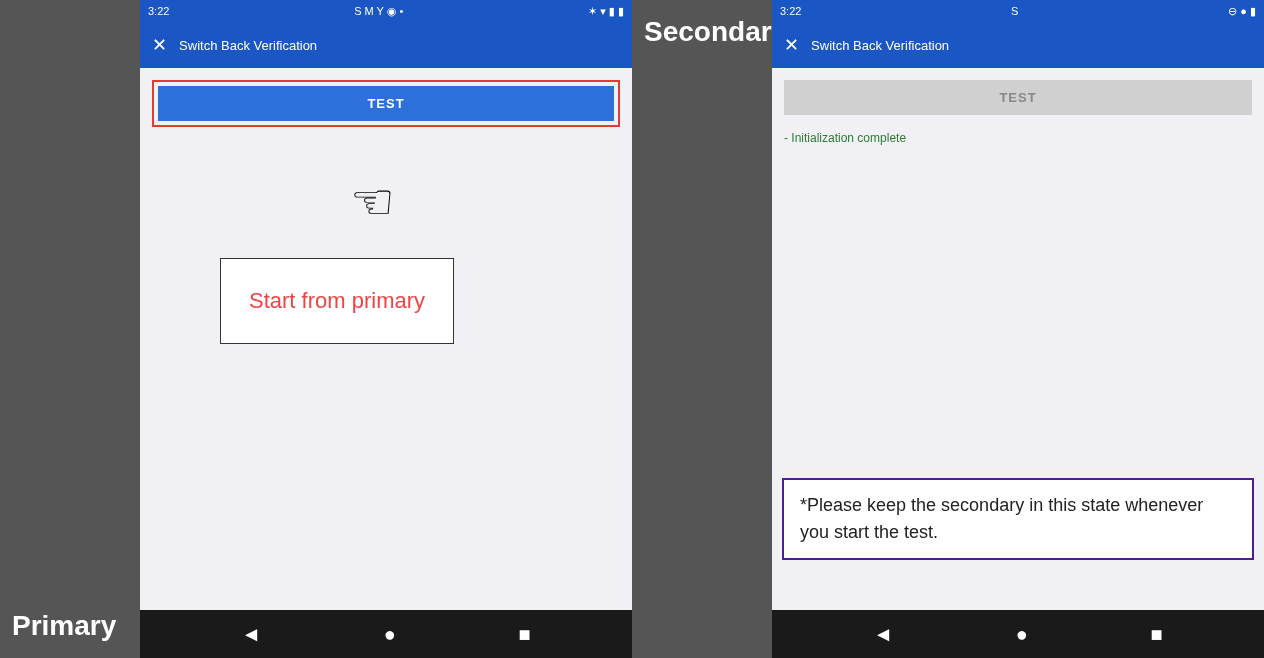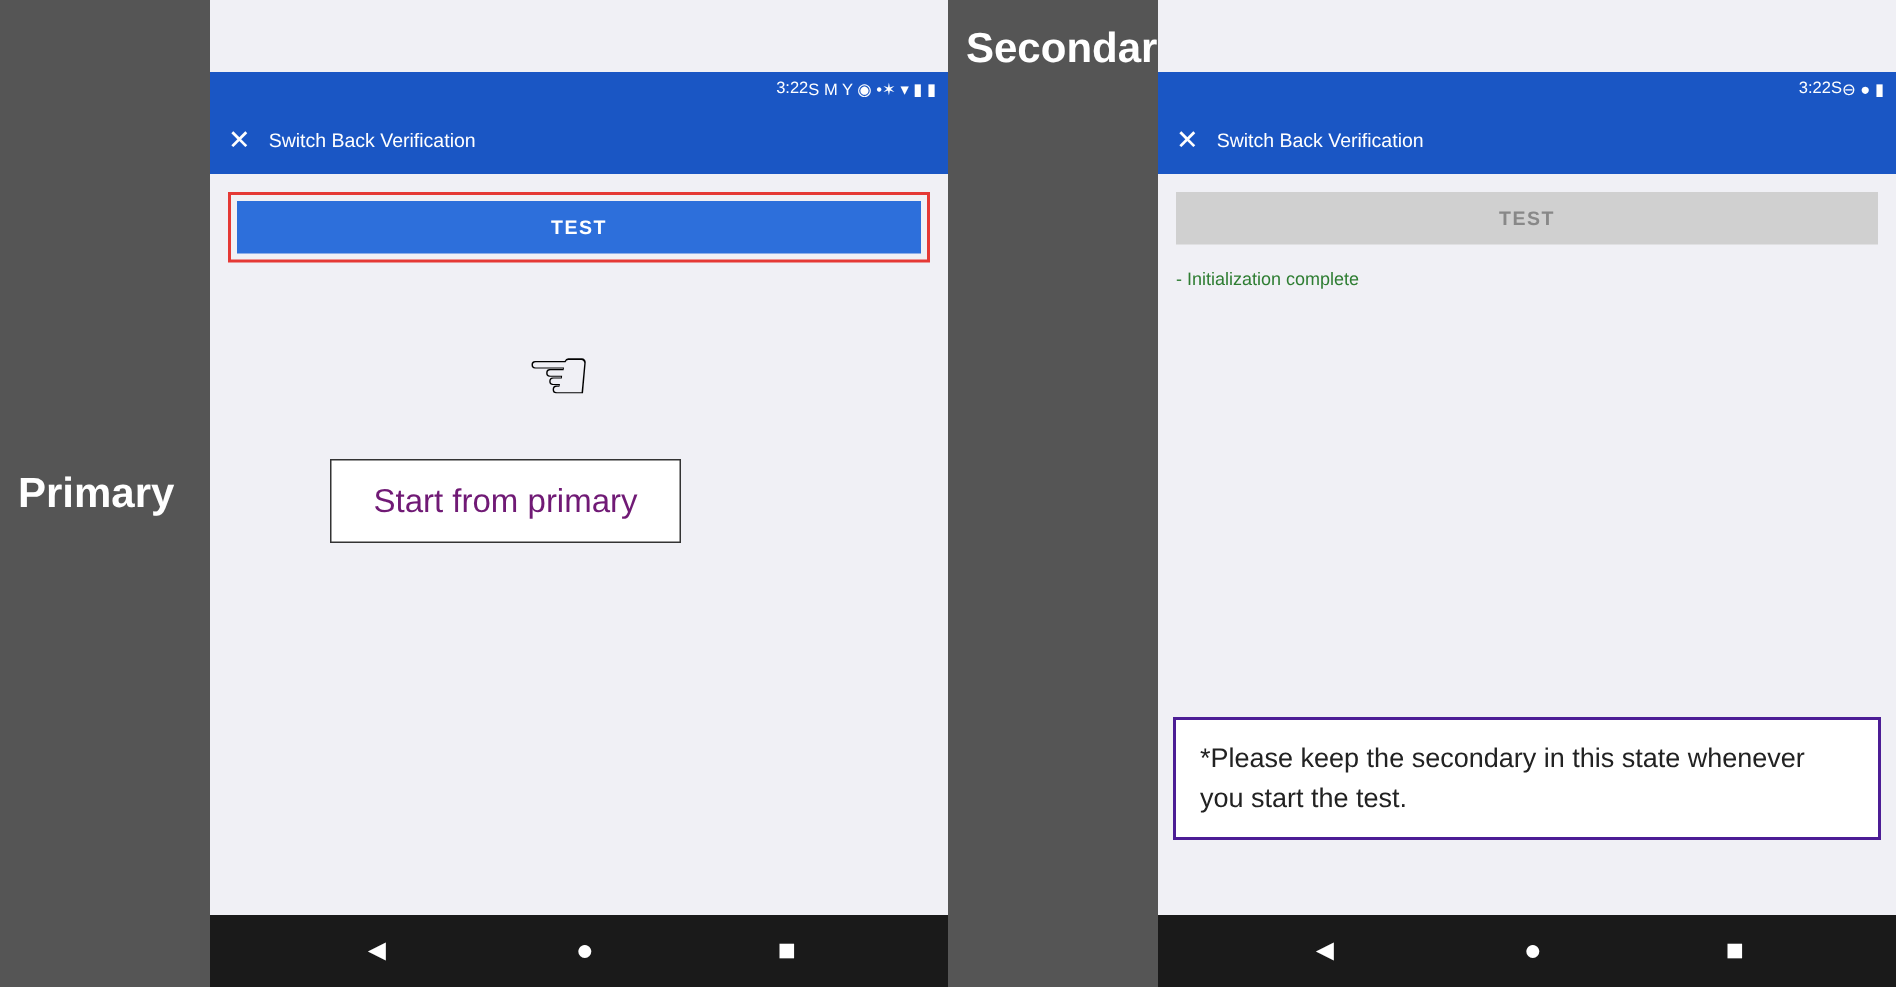--- a/index.html
+++ b/index.html
@@ -19,21 +19,21 @@
       display: flex;
       position: relative;
       background: #fff;
     }
 
     .panel-label-primary {
       width: 140px;
       height: 658px;
       background: #555;
       display: flex;
-      align-items: center;
+      align-items: flex-end;
       justify-content: flex-start;
       padding: 16px 12px;
     }
 
     .panel-label-primary span {
       color: #fff;
       font-size: 28px;
       font-weight: bold;
     }
 
@@ -80,24 +80,23 @@
       position: relative;
     }
 
     
     .status-bar {
       background: #1a56c4;
       color: #fff;
       font-size: 11px;
       padding: 3px 8px;
       display: flex;
-      justify-content: flex-end;
+      justify-content: space-between;
       align-items: center;
       height: 22px;
-      margin-top: 48px;
     }
 
     .status-bar-right {
       display: flex;
       gap: 4px;
       align-items: center;
     }
 
     
     .app-header {
@@ -175,25 +174,25 @@
       transform: scaleX(-1);
       user-select: none;
     }
 
     
     .start-from-box {
       position: absolute;
       top: 190px;
       left: 80px;
       border: 1px solid #333;
-      padding: 14px 28px;
+      padding: 29px 28px;
       background: #fff;
       font-size: 22px;
       font-weight: normal;
-      color: #701a75;
+      color: #ef4444;
       white-space: nowrap;
     }
 
     
     .init-complete {
       color: #2e7d32;
       font-size: 12px;
       margin-top: 4px;
     }
 

